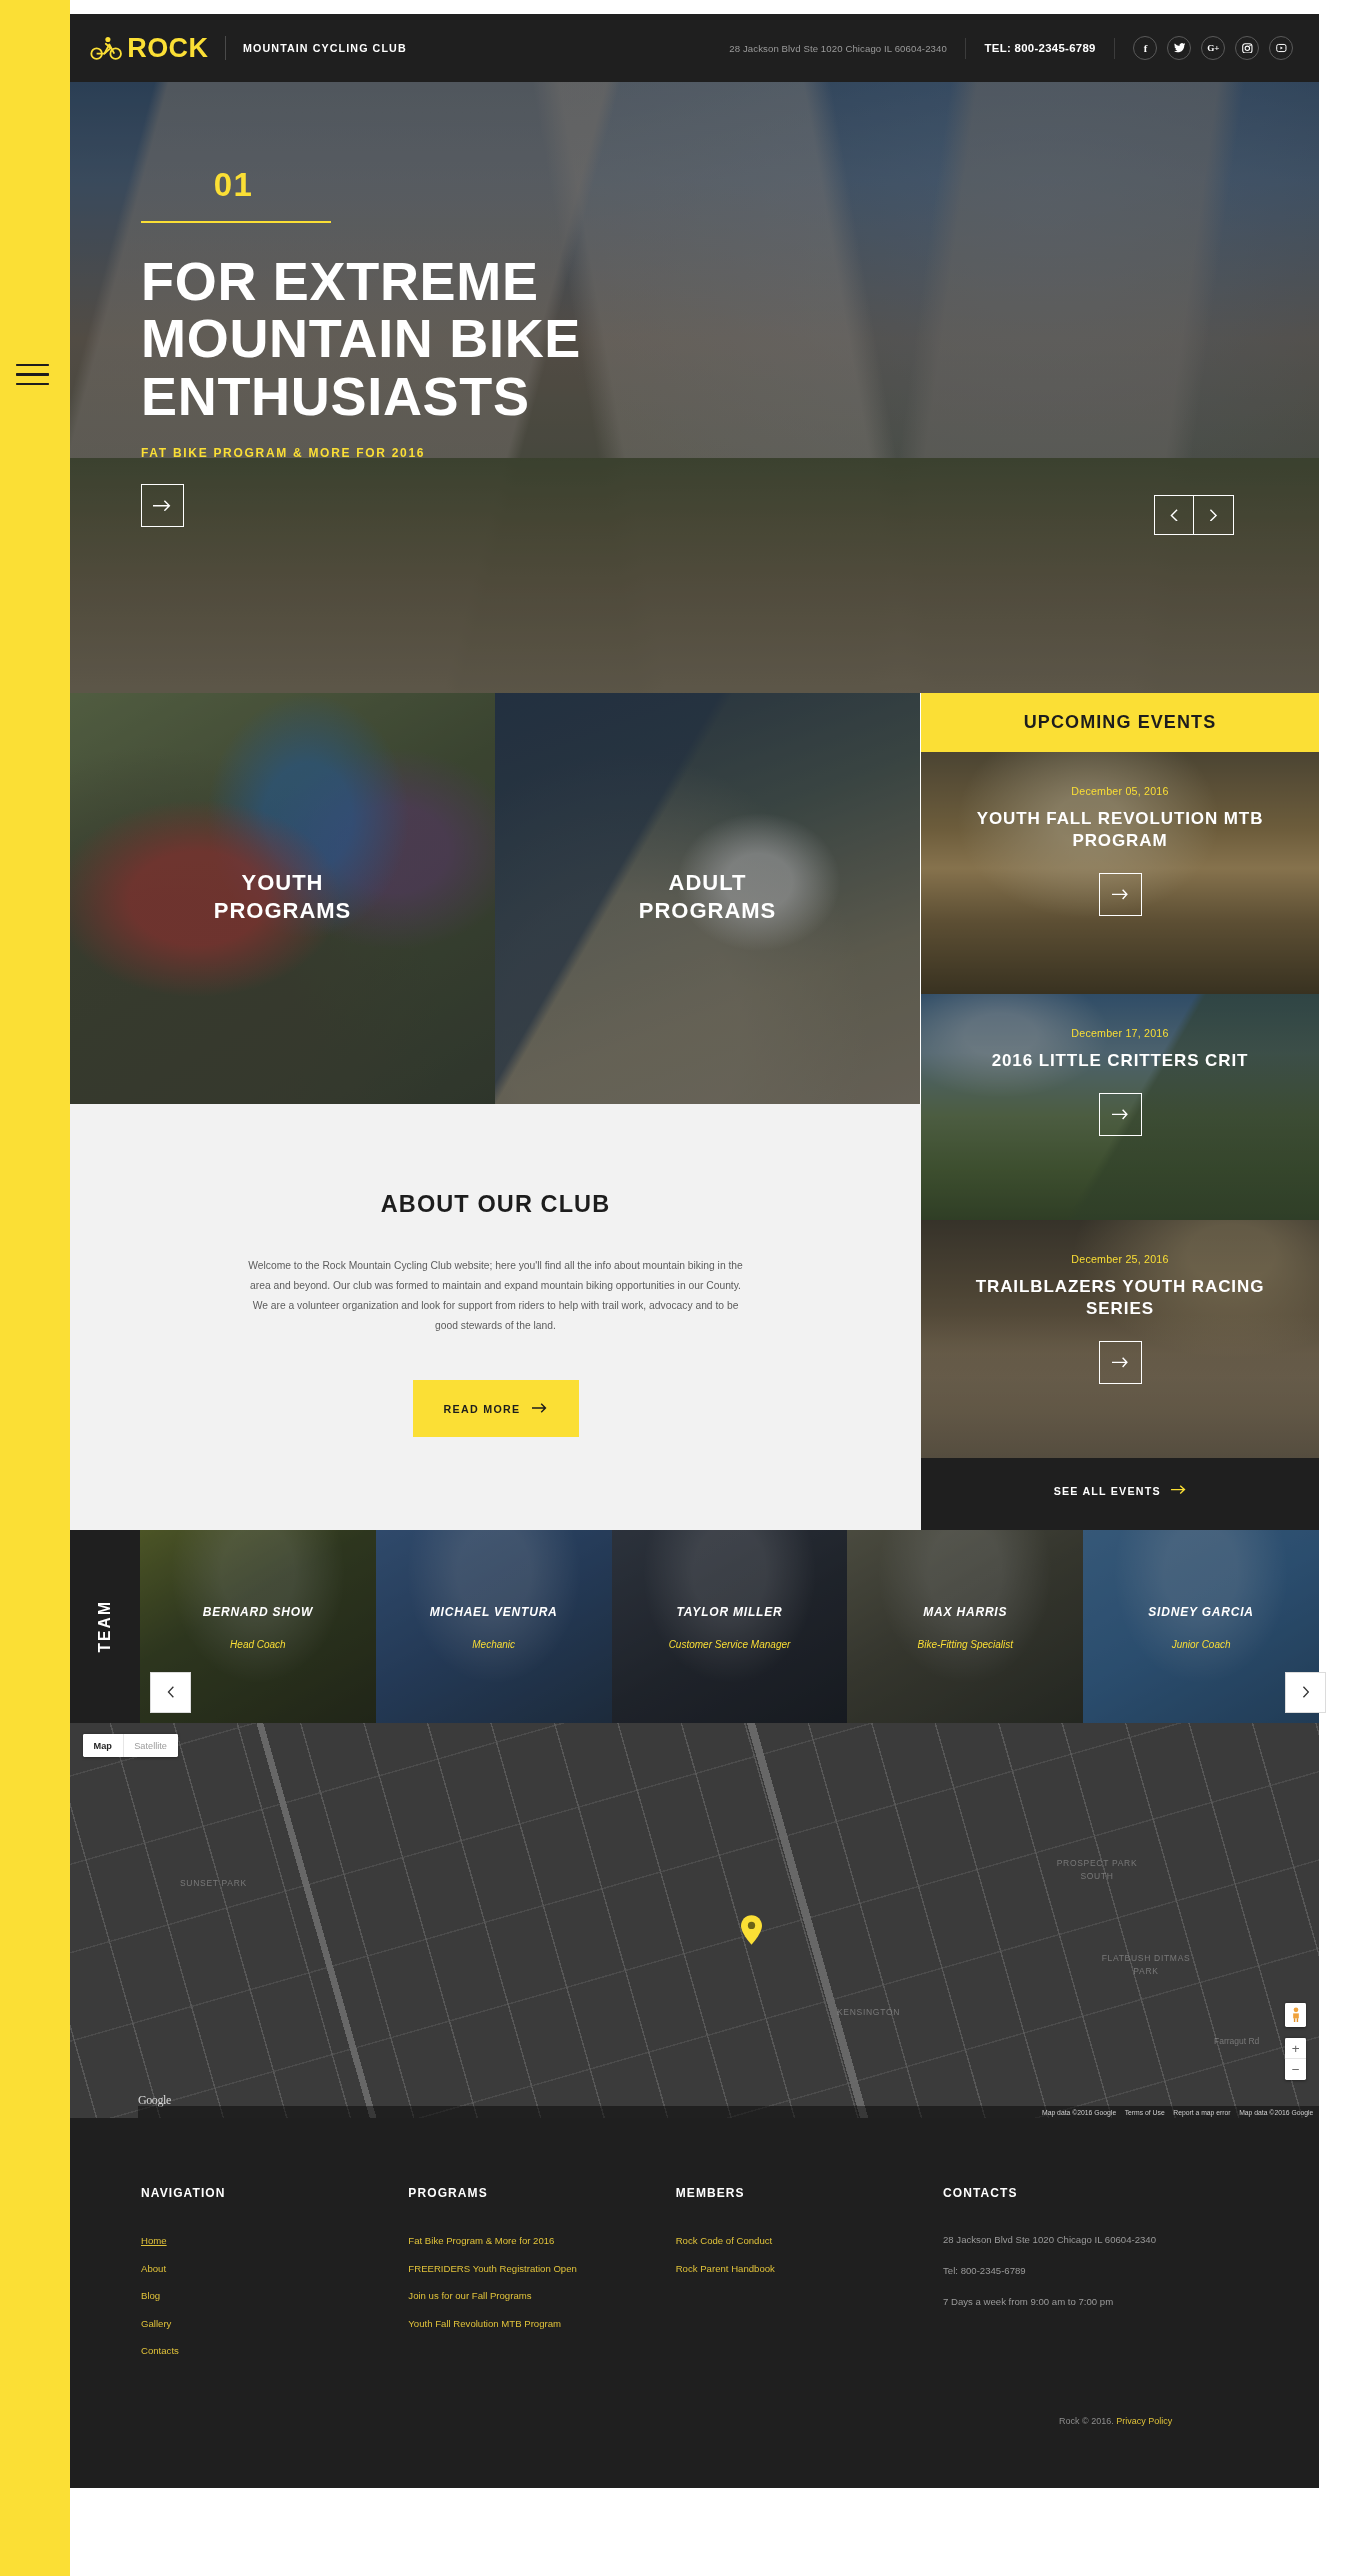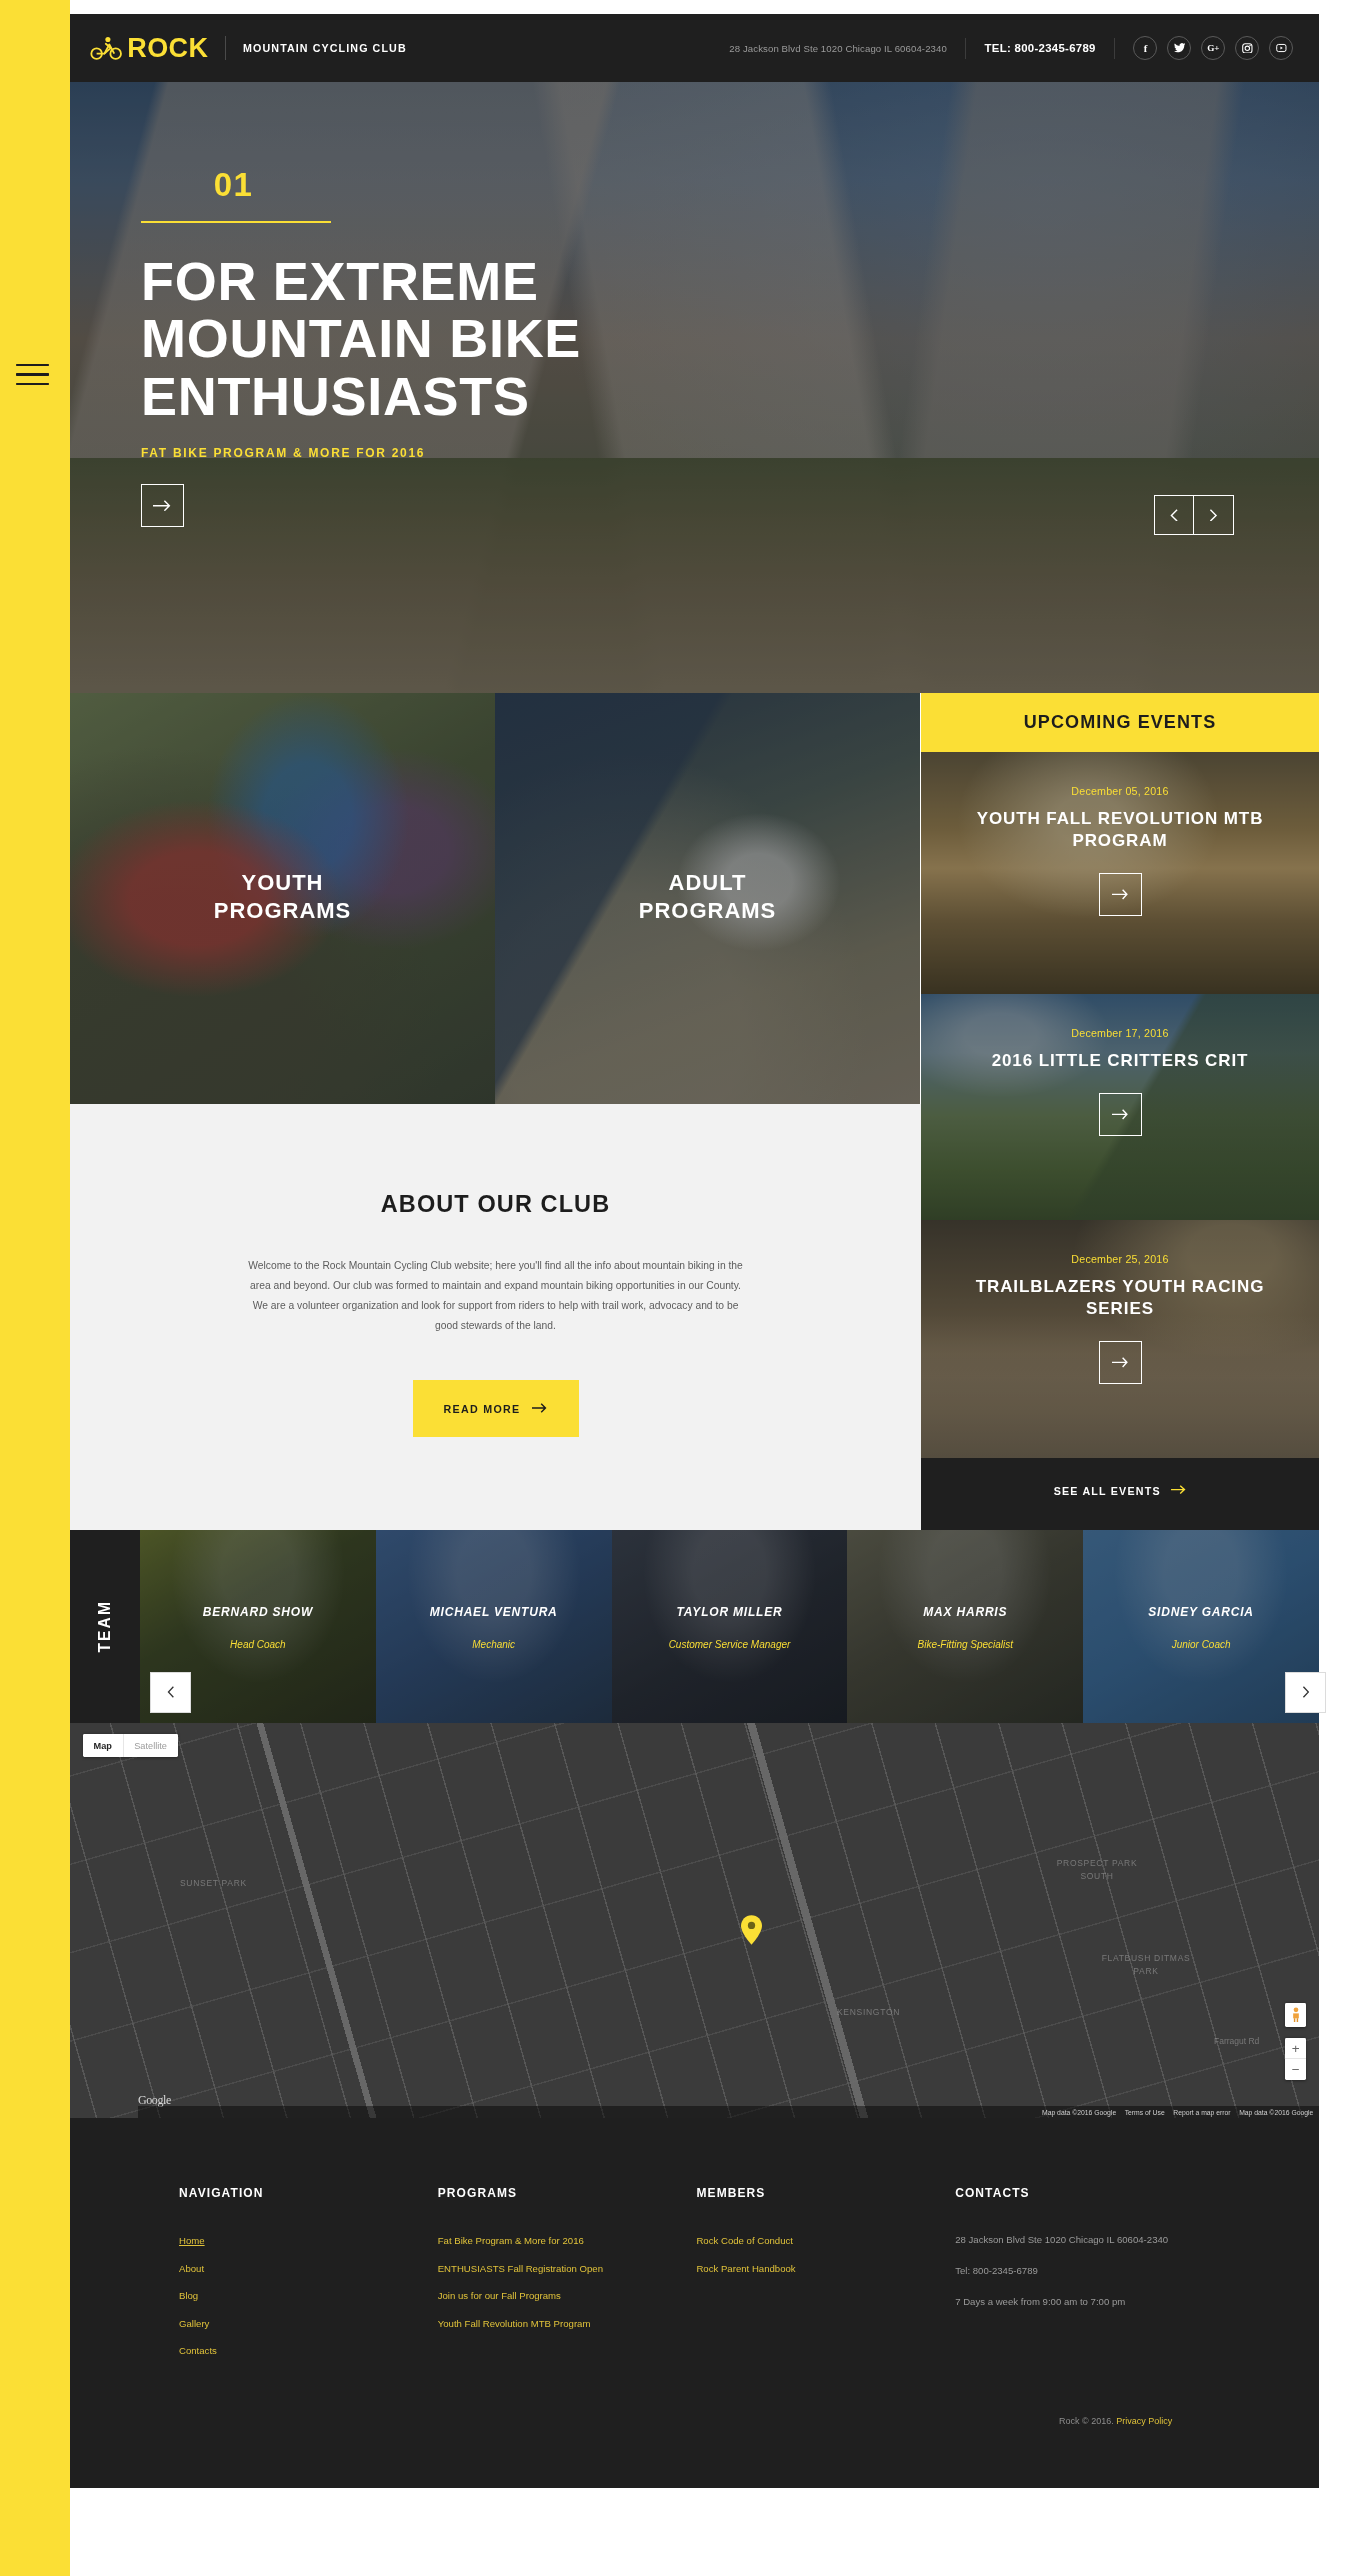--- a/index.html
+++ b/index.html
@@ -304,21 +304,21 @@
   }
   .map-zoom div:first-child { border-bottom: 0.7px solid #e6e6e6; }
   .map-pegman {
     position: absolute; right: 12.8px; bottom: 91px; width: 21px; height: 24px;
     background: #fff; border-radius: 1.4px; box-shadow: 0 0.7px 2.8px rgba(0,0,0,.4);
     display: flex; align-items: center; justify-content: center; cursor: pointer;
   }
 
   
   .footer { background: #1f1f1f; padding: 68px 0 0 0; height: 370px; }
-  .footer-cols { display: flex; padding-left: 109px; }
+  .footer-cols { display: flex; padding-left: 71px; }
   .fcol { width: 283px; }
   .fcol:last-child { width: 398px; }
   .fcol h4 {
     color: #ffffff; font-size: 12px; font-weight: bold; letter-spacing: 1.1px;
     text-transform: uppercase;
   }
   .fcol ul { list-style: none; margin-top: 34px; }
   .fcol li { margin-bottom: 15.6px; }
   .fcol a {
     color: #e0c23a; font-size: 9.6px; text-decoration: none; cursor: pointer;
@@ -642,21 +642,21 @@
             <li><a>Blog</a></li>
             <li><a>Gallery</a></li>
             <li><a>Contacts</a></li>
           </ul>
         </div>
 
         <div class="fcol">
           <h4>PROGRAMS</h4>
           <ul>
             <li><a>Fat Bike Program &amp; More for 2016</a></li>
-            <li><a>ENTHUSIASTS Fall Registration Open</a></li>
+            <li><a>FREERIDERS Youth Registration Open</a></li>
             <li><a>Join us for our Fall Programs</a></li>
             <li><a>Youth Fall Revolution MTB Program</a></li>
           </ul>
         </div>
 
         <div class="fcol">
           <h4>MEMBERS</h4>
           <ul>
             <li><a>Rock Code of Conduct</a></li>
             <li><a>Rock Parent Handbook</a></li>

